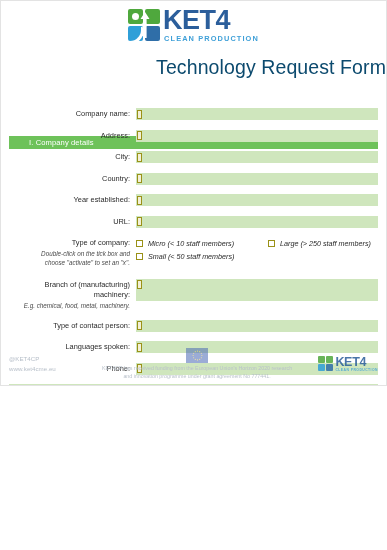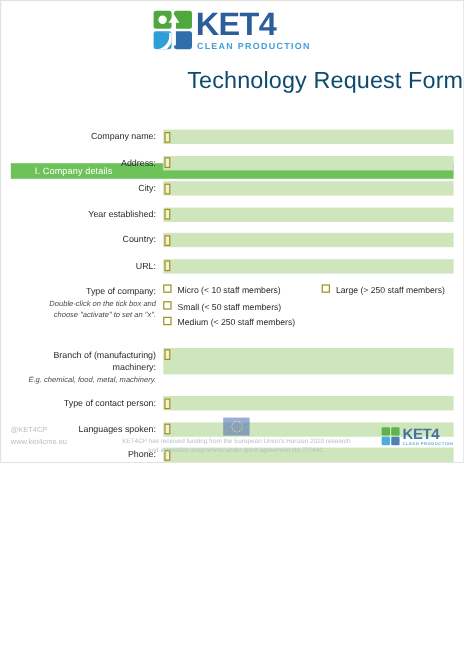--- a/index.html
+++ b/index.html
@@ -181,22 +181,24 @@
 
   
   .cb-area {
     flex: 1;
     display: flex;
   }
   .cb-col { display: flex; flex-direction: column; }
   .cb-col-1 { width: 132px; flex: 0 0 132px; }
   .cb-row {
     display: flex;
+    align-items: center;
     height: 12px;
     margin-bottom: 1.5px;
+    font-style: italic;
   }
   .cb-box {
     width: 7px;
     height: 7px;
     border: 1.4px solid #9a9117;
     background: #ffffff;
     box-sizing: border-box;
     flex: 0 0 auto;
     margin-right: 5px;
   }
@@ -338,31 +340,31 @@
         <span class="label">City:</span>
       </div>
       <div class="field">
         <span class="marker"></span>
         <span></span>
       </div>
     </div>
 
     <div class="row">
       <div class="label-col">
+        <span class="label">Country:</span>
+      </div>
+      <div class="field">
+        <span class="marker"></span>
+        <span></span>
+      </div>
+    </div>
+
+    <div class="row">
+      <div class="label-col">
         <span class="label">Year established:</span>
-      </div>
-      <div class="field">
-        <span class="marker"></span>
-        <span></span>
-      </div>
-    </div>
-
-    <div class="row">
-      <div class="label-col">
-        <span class="label">Country:</span>
       </div>
       <div class="field">
         <span class="marker"></span>
         <span></span>
       </div>
     </div>
 
     <div class="row">
       <div class="label-col">
         <span class="label">URL:</span>
@@ -381,24 +383,20 @@
       </div>
       <div class="cb-area">
         <div class="cb-col cb-col-1">
           <div class="cb-row">
             <span class="cb-box"></span>
             <span class="cb-label">Micro (&lt; 10 staff members)</span>
           </div>
           <div class="cb-row">
             <span class="cb-box"></span>
             <span class="cb-label">Small (&lt; 50 staff members)</span>
-          </div>
-          <div class="cb-row">
-            <span class="cb-box"></span>
-            <span class="cb-label">Medium (&lt; 250 staff members)</span>
           </div>
         </div>
         <div class="cb-col">
           <div class="cb-row">
             <span class="cb-box"></span>
             <span class="cb-label">Large (&gt; 250 staff members)</span>
           </div>
         </div>
       </div>
     </div>

